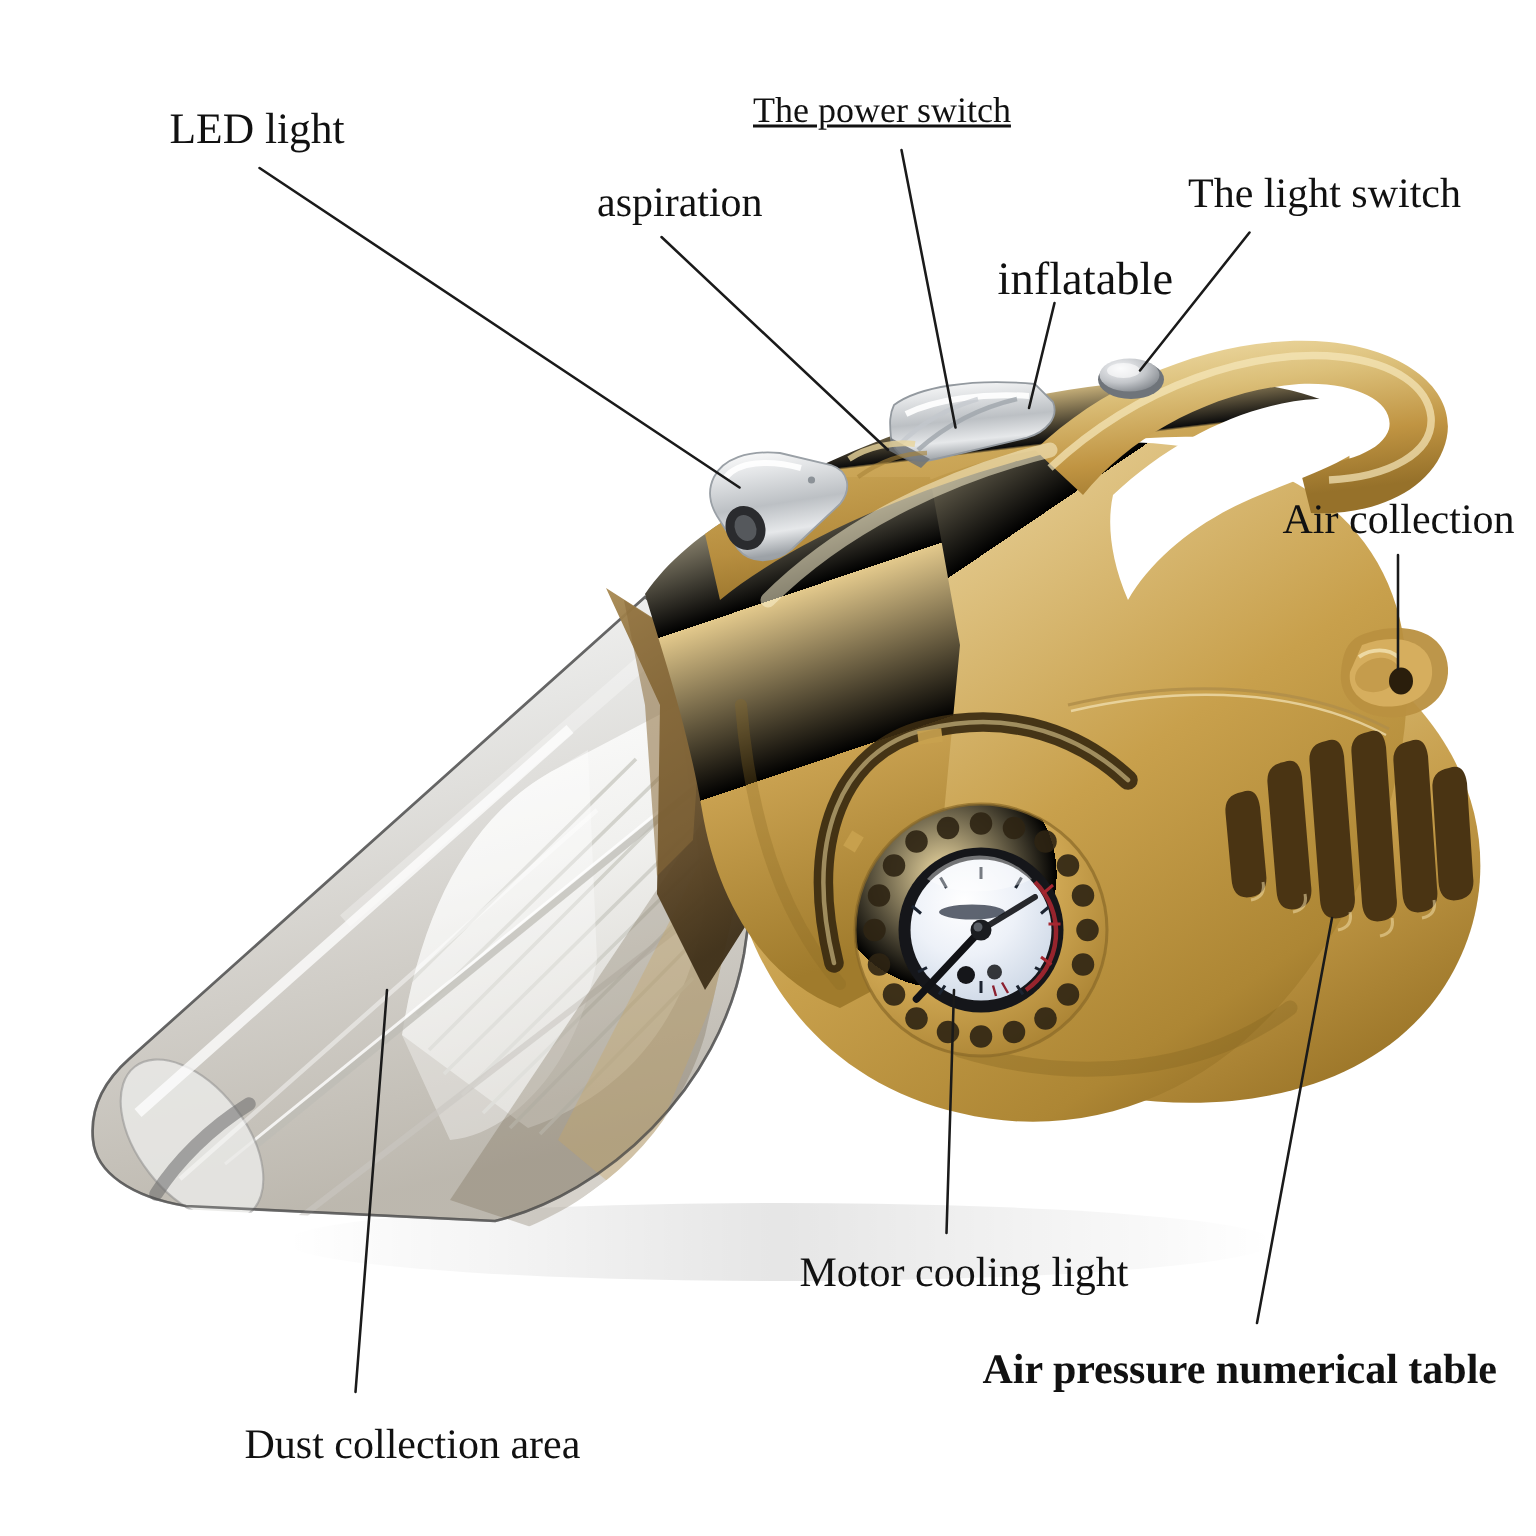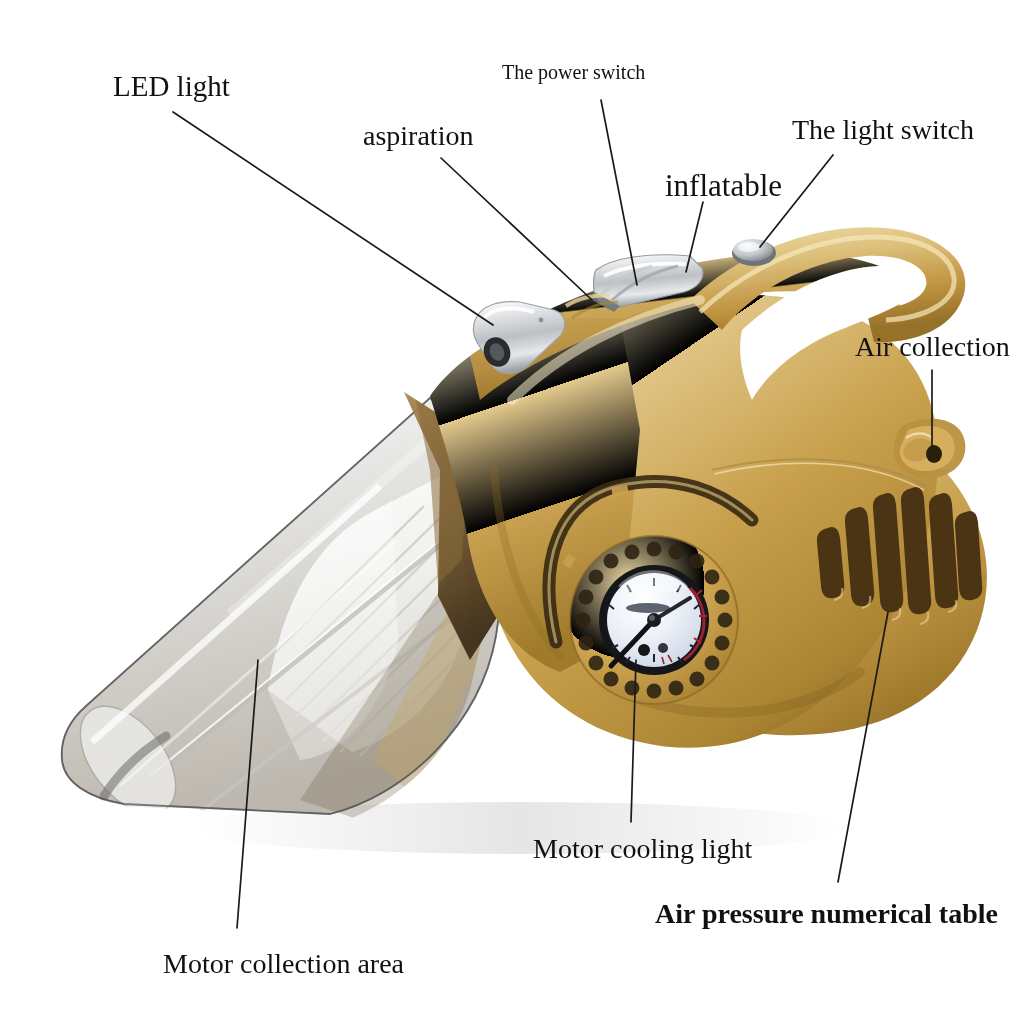--- a/index.html
+++ b/index.html
@@ -312,23 +312,23 @@
         <line x1="703" y1="202" x2="686" y2="272"></line>
         <line x1="932" y1="370" x2="932" y2="446"></line>
         <line x1="636" y1="660" x2="631" y2="822"></line>
         <line x1="888" y1="612" x2="838" y2="882"></line>
         <line x1="258" y1="660" x2="237" y2="928"></line>
       </g>
 </svg>
 
 <div id="label-layer">
       <div class="lbl" style="left: 113px; top: 72px; font-size: 29px;">LED light</div>
-      <div class="lbl" style="left: 363px; top: 122px; font-size: 28px;">aspiration</div>
-      <div class="lbl" style="left: 502px; top: 62px; font-size: 20px;">The power switch</div>
+      <div class="lbl" style="left: 398px; top: 122px; font-size: 28px;">aspiration</div>
+      <div class="lbl" style="left: 502px; top: 62px; font-size: 24px; text-decoration: underline;">The power switch</div>
       <div class="lbl" style="left: 768px; top: 116px; font-size: 28px; margin-left: 24px;">The light switch</div>
       <div class="lbl" style="left: 665px; top: 170px; font-size: 31px;">inflatable</div>
       <div class="lbl" style="left: 855px; top: 333px; font-size: 28px;">Air collection</div>
       <div class="lbl" style="left: 533px; top: 835px; font-size: 28px;">Motor cooling light</div>
       <div class="lbl" style="left: 655px; top: 900px; font-size: 28px; font-weight: bold;">Air pressure numerical table</div>
-      <div class="lbl" style="left: 163px; top: 950px; font-size: 28px;">Motor collection area</div>
+      <div class="lbl" style="left: 163px; top: 950px; font-size: 28px;">Dust collection area</div>
     </div>
 
 </div>
 
 </body></html>

